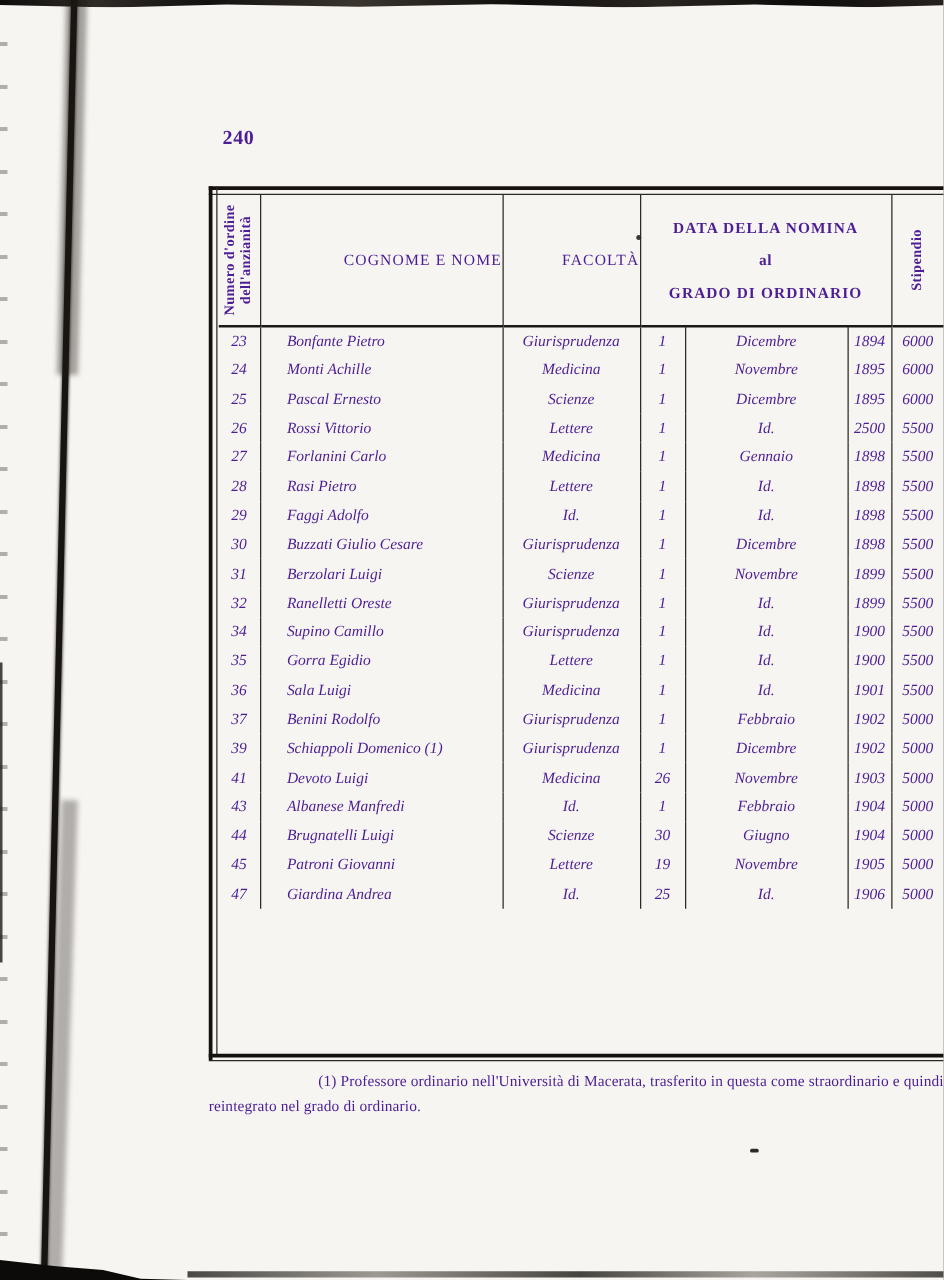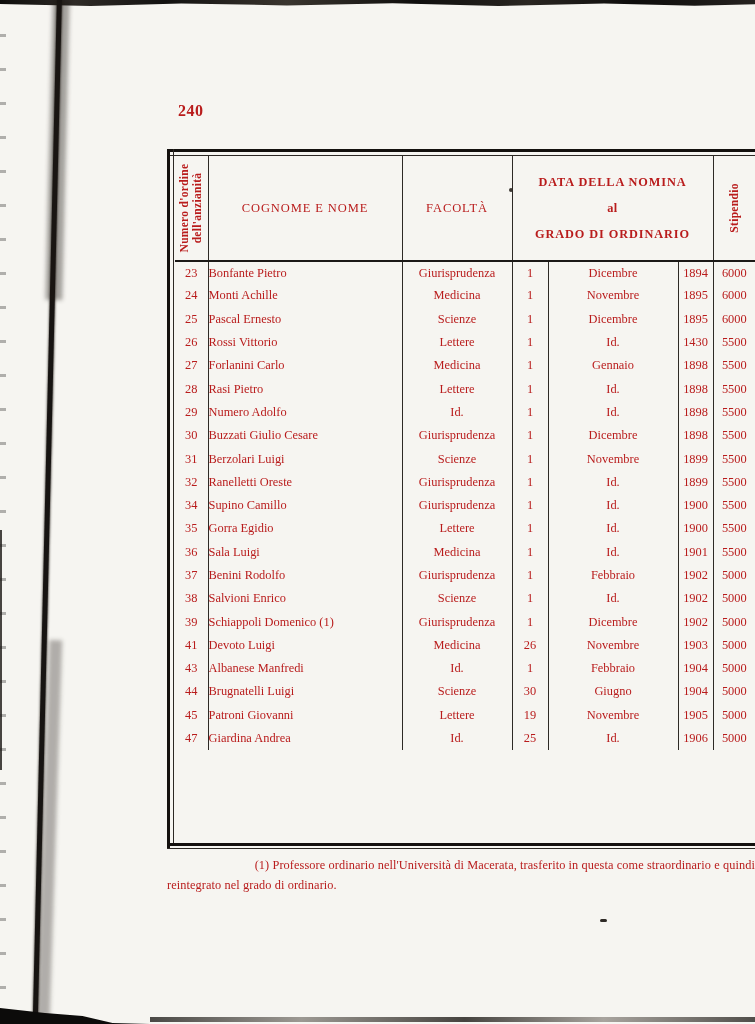--- a/index.html
+++ b/index.html
@@ -2,21 +2,21 @@
 <html><head>
 <meta charset="utf-8">
 <style>
   html,body{margin:0;padding:0;background:#888;}
   .page{
     position:relative;
     width:755px;height:1024px;
     background:#f6f5f1;
     overflow:hidden;
     font-family:"Liberation Serif","DejaVu Serif",serif;
-    color:#b91c1c;
+    color:#4c1d95;
   }
   
   .art{position:absolute;pointer-events:none;}
   .art-top{top:0;left:0;width:755px;height:6px;
     background:linear-gradient(90deg,#0e0d0c 0%,#2f2b27 10%,#121110 22%,#3a352f 38%,#0f0e0d 55%,#2a2622 70%,#0d0c0b 84%,#262220 100%);
     clip-path:polygon(0 0,100% 0,100% 70%,92% 95%,80% 60%,66% 100%,52% 55%,38% 90%,24% 60%,12% 100%,0 65%);}
   .art-bind{left:57px;top:-6px;width:5px;height:1040px;background:#171412;
     transform:rotate(1.35deg);transform-origin:top center;
     box-shadow:1px 0 2px rgba(35,30,24,.55),-1px 0 2px rgba(35,30,24,.45);}
   .art-smudge1{left:49px;top:0;width:17px;height:300px;background:rgba(28,23,18,.38);
@@ -47,24 +47,24 @@
     position:absolute;left:8px;top:7px;
     width:580px;border-collapse:collapse;table-layout:fixed;
   }
   .prof th,.prof td{
     border-right:1px solid #2e2a26;
     padding:0;margin:0;overflow:hidden;white-space:nowrap;
     font-weight:normal;vertical-align:middle;
   }
   .prof th:last-child,.prof td:last-child{border-right:none;margin-left:13px;}
   .prof thead th{border-bottom:2px solid #1c1917;height:104px;}
-  .prof tbody tr{height:23.3px;}
+  .prof tbody tr{height:23.3px;font-style:italic;}
   .prof tbody td{font-size:12.4px;text-align:center;}
-  .prof td.cell-name{text-align:left;padding-left:0;}
-  .hdr-caps{font-size:12.5px;font-weight:700;letter-spacing:.9px;text-align:center;}
+  .prof td.cell-name{text-align:left;padding-left:21px;}
+  .hdr-caps{font-size:12.5px;font-weight:700;letter-spacing:.9px;text-align:right;}
   .hdr-data{display:flex;flex-direction:column;justify-content:center;align-items:center;
     height:100%;font-size:12.3px;font-weight:700;letter-spacing:.9px;line-height:26px;}
   .hdr-data .ln-small{font-weight:700;letter-spacing:.5px;}
   .vwrap{position:relative;width:100%;height:100%;}
   .vtext{position:absolute;top:50%;left:50%;
     transform:translate(-50%,-50%) rotate(-90deg);
     white-space:nowrap;text-align:center;
     font-size:11.5px;line-height:13px;font-weight:700;letter-spacing:.3px;}
   
   .footnote{position:absolute;left:167px;top:855px;width:588px;
@@ -160,21 +160,21 @@
             <td class="cell-month">Dicembre</td>
             <td class="cell-year">1895</td>
             <td class="cell-stipendio">6000</td>
           </tr>
           <tr>
             <td class="cell-numero">26</td>
             <td class="cell-name">Rossi Vittorio</td>
             <td class="cell-facolta">Lettere</td>
             <td class="cell-day">1</td>
             <td class="cell-month">Id.</td>
-            <td class="cell-year">1430</td>
+            <td class="cell-year">2500</td>
             <td class="cell-stipendio">5500</td>
           </tr>
           <tr>
             <td class="cell-numero">27</td>
             <td class="cell-name">Forlanini Carlo</td>
             <td class="cell-facolta">Medicina</td>
             <td class="cell-day">1</td>
             <td class="cell-month">Gennaio</td>
             <td class="cell-year">1898</td>
             <td class="cell-stipendio">5500</td>
@@ -183,21 +183,21 @@
             <td class="cell-numero">28</td>
             <td class="cell-name">Rasi Pietro</td>
             <td class="cell-facolta">Lettere</td>
             <td class="cell-day">1</td>
             <td class="cell-month">Id.</td>
             <td class="cell-year">1898</td>
             <td class="cell-stipendio">5500</td>
           </tr>
           <tr>
             <td class="cell-numero">29</td>
-            <td class="cell-name">Numero Adolfo</td>
+            <td class="cell-name">Faggi Adolfo</td>
             <td class="cell-facolta">Id.</td>
             <td class="cell-day">1</td>
             <td class="cell-month">Id.</td>
             <td class="cell-year">1898</td>
             <td class="cell-stipendio">5500</td>
           </tr>
           <tr>
             <td class="cell-numero">30</td>
             <td class="cell-name">Buzzati Giulio Cesare</td>
             <td class="cell-facolta">Giurisprudenza</td>
@@ -250,29 +250,20 @@
             <td class="cell-month">Id.</td>
             <td class="cell-year">1901</td>
             <td class="cell-stipendio">5500</td>
           </tr>
           <tr>
             <td class="cell-numero">37</td>
             <td class="cell-name">Benini Rodolfo</td>
             <td class="cell-facolta">Giurisprudenza</td>
             <td class="cell-day">1</td>
             <td class="cell-month">Febbraio</td>
-            <td class="cell-year">1902</td>
-            <td class="cell-stipendio">5000</td>
-          </tr>
-          <tr>
-            <td class="cell-numero">38</td>
-            <td class="cell-name">Salvioni Enrico</td>
-            <td class="cell-facolta">Scienze</td>
-            <td class="cell-day">1</td>
-            <td class="cell-month">Id.</td>
             <td class="cell-year">1902</td>
             <td class="cell-stipendio">5000</td>
           </tr>
           <tr>
             <td class="cell-numero">39</td>
             <td class="cell-name">Schiappoli Domenico (1)</td>
             <td class="cell-facolta">Giurisprudenza</td>
             <td class="cell-day">1</td>
             <td class="cell-month">Dicembre</td>
             <td class="cell-year">1902</td>

